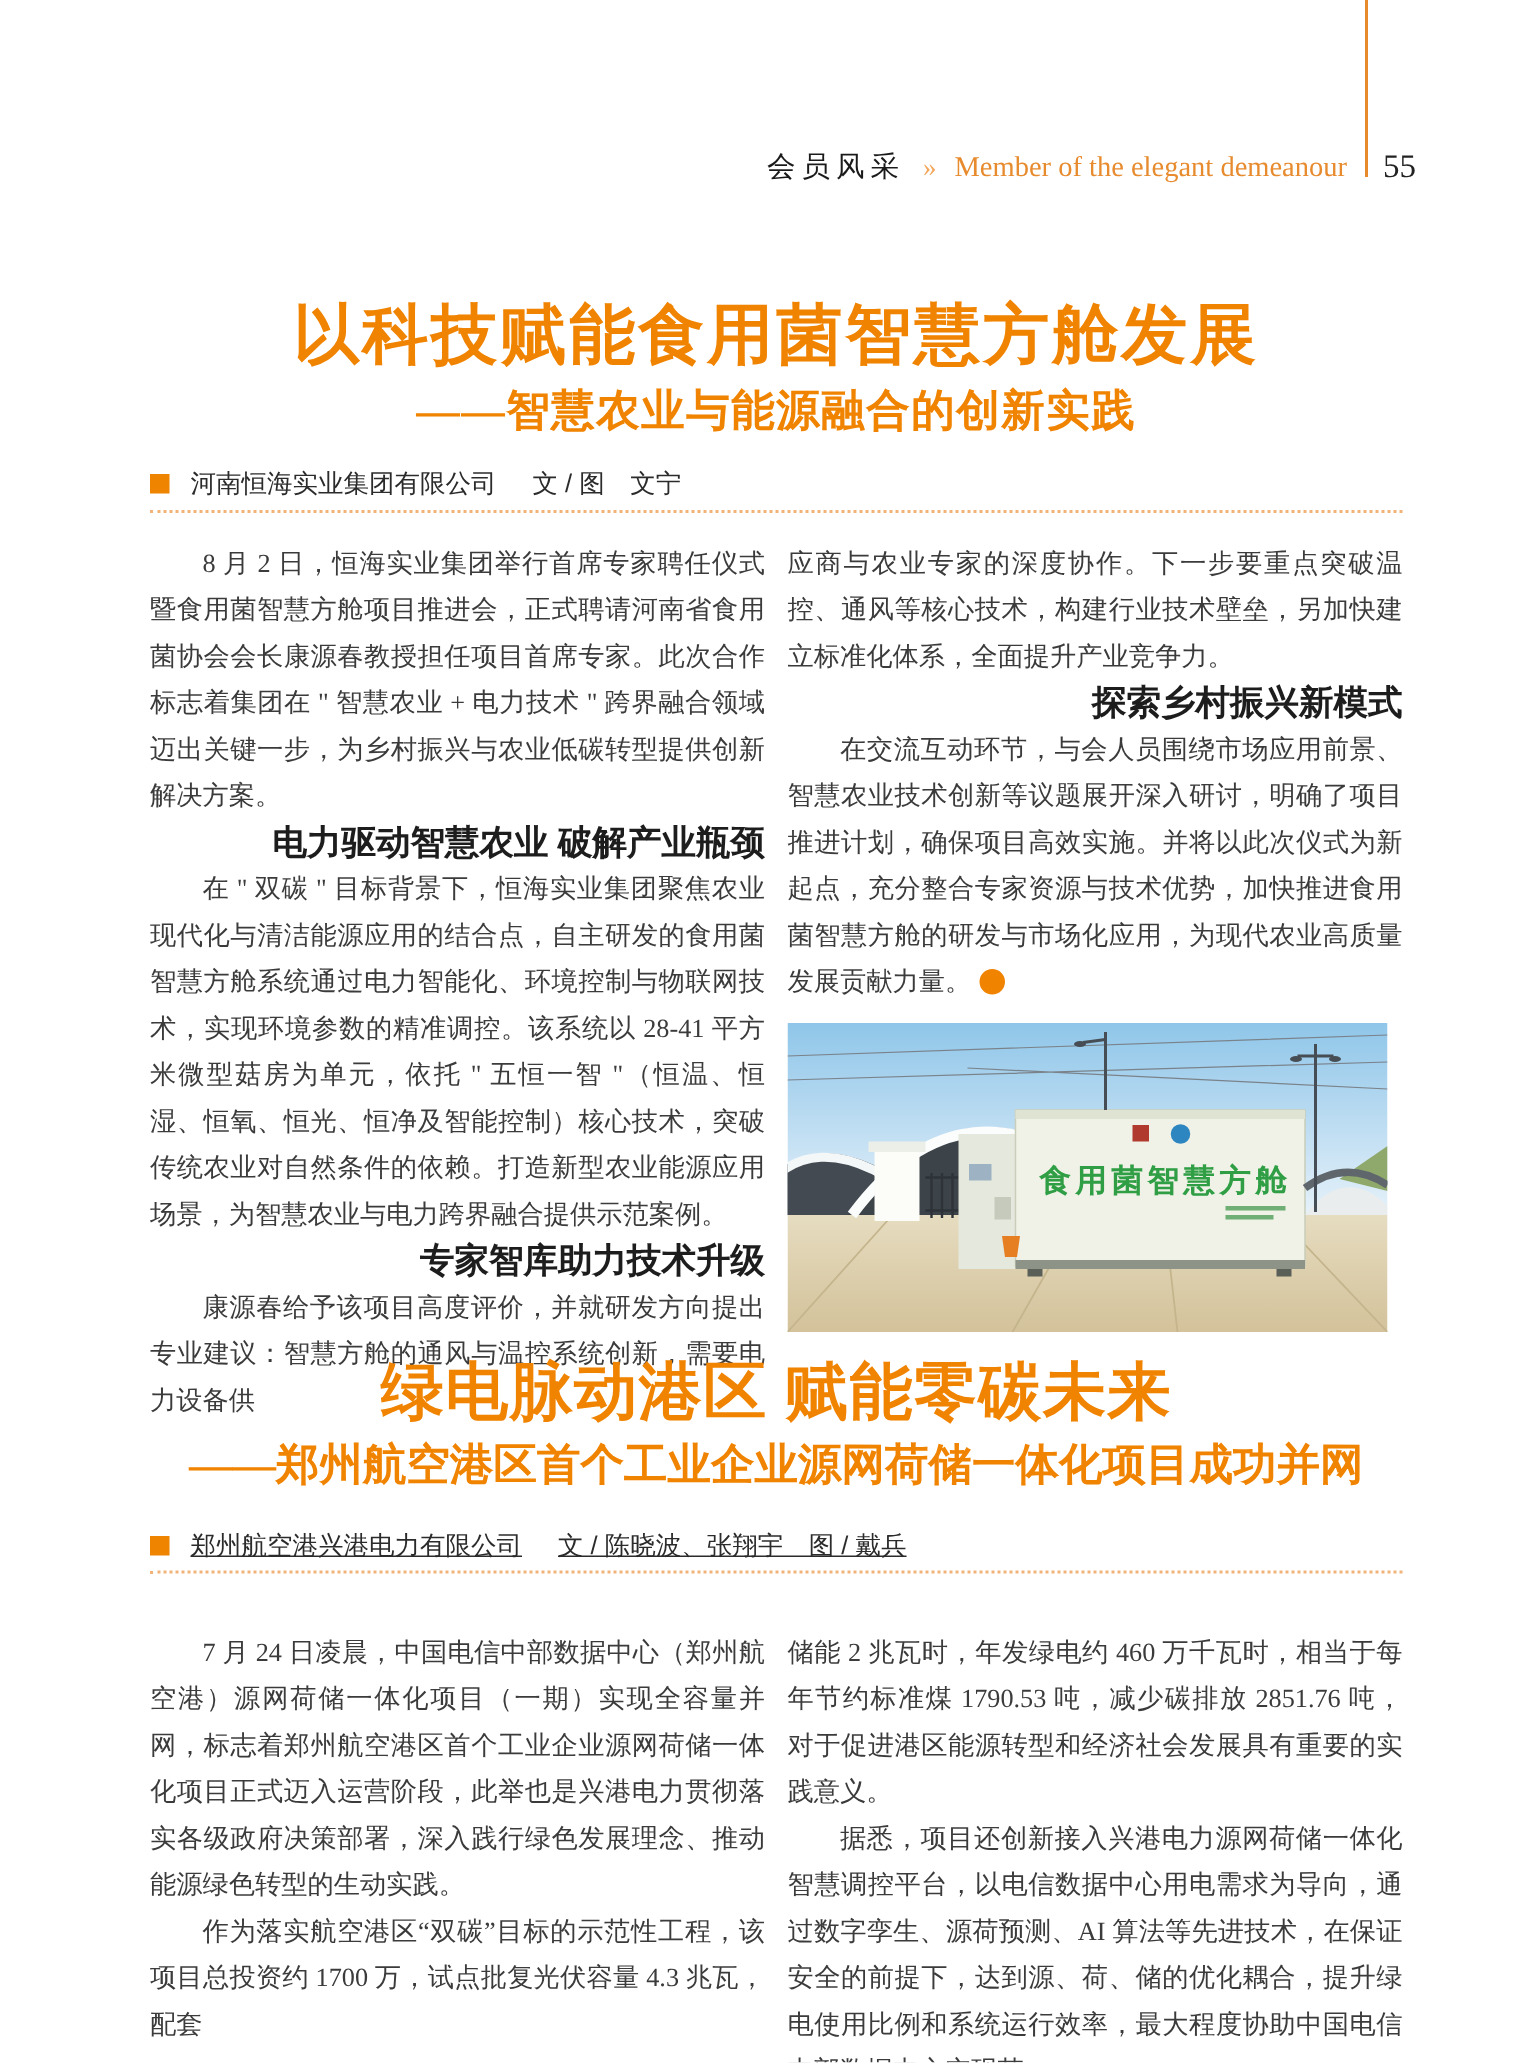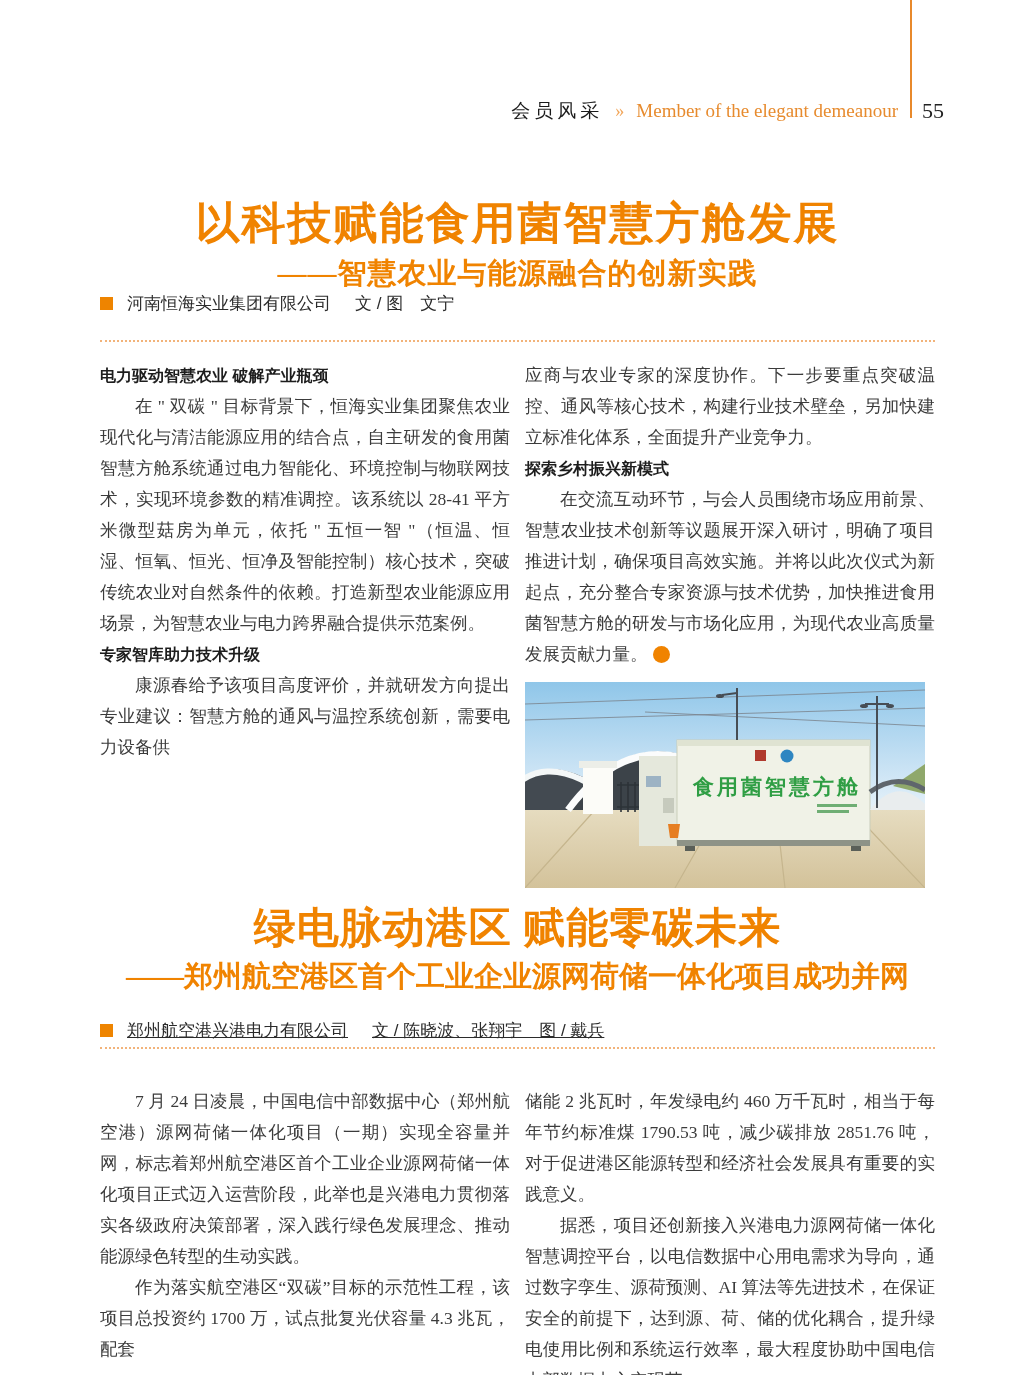--- a/index.html
+++ b/index.html
@@ -28,34 +28,34 @@
   .t1-sub{top:254px;font-size:29px;letter-spacing:1px;}
   .t2-main{top:900px;font-size:42px;letter-spacing:1px;}
   .t2-sub{top:957px;font-size:29px;}
   
   .byline{
     position:absolute;left:100px;width:835px;display:flex;align-items:center;gap:14px;
     font-family:"Liberation Sans","DejaVu Sans",sans-serif;font-size:17px;color:#2b2b2b;
   }
   .byline .sq{width:13px;height:13px;background:#EE8400;flex:0 0 auto;}
   .byline .credit{margin-left:10px;}
-  .b1{top:292px;}
+  .b1{top:311px;}
   .b2{top:1019px;text-decoration:underline;}
   .dotted-rule{position:absolute;left:100px;width:835px;height:0;border-bottom:2px dotted #F2B37A;}
   .r1{top:340px;}
   .r2{top:1047px;}
   
   .body-block{position:absolute;left:100px;width:835px;display:flex;gap:15px;}
   .bb1{top:360px;}
   .bb2{top:1062px;margin-top:24px;}
   .col{width:410px;}
   .para{font-size:17.5px;line-height:31px;text-align:justify;text-indent:2em;margin:0;}
   .para.cont{text-indent:0;}
   .subhead{
-    font-size:16px;line-height:31px;text-align:left;font-weight:bold;color:#1d1d1d;margin:0;
+    font-size:23px;line-height:31px;text-align:right;font-weight:bold;color:#1d1d1d;margin:0;
     font-family:"Liberation Sans","DejaVu Sans",sans-serif;
   }
   .endmark{
     display:inline-block;width:17px;height:17px;border-radius:50%;background:#F08300;
     vertical-align:-3px;margin-left:5px;position:relative;
   }
   .endmark::after{
     content:"\212E";position:absolute;left:0;top:0;width:17px;height:17px;line-height:17px;
     text-align:center;color:#fff;font-size:11px;font-family:"Liberation Sans",sans-serif;
   }
@@ -81,20 +81,21 @@
 
   <div class="byline b1">
     <span class="sq"></span>
     <span>河南恒海实业集团有限公司</span>
     <span class="credit">文 / 图　文宁</span>
   </div>
   <div class="dotted-rule r1"></div>
 
   <div class="body-block bb1">
     <div class="col">
+        <div class="para">8 月 2 日，恒海实业集团举行首席专家聘任仪式暨食用菌智慧方舱项目推进会，正式聘请河南省食用菌协会会长康源春教授担任项目首席专家。此次合作标志着集团在 " 智慧农业 + 电力技术 " 跨界融合领域迈出关键一步，为乡村振兴与农业低碳转型提供创新解决方案。</div>
         <div class="subhead">电力驱动智慧农业 破解产业瓶颈</div>
         <div class="para">在 " 双碳 " 目标背景下，恒海实业集团聚焦农业现代化与清洁能源应用的结合点，自主研发的食用菌智慧方舱系统通过电力智能化、环境控制与物联网技术，实现环境参数的精准调控。该系统以 28-41 平方米微型菇房为单元，依托 " 五恒一智 "（恒温、恒湿、恒氧、恒光、恒净及智能控制）核心技术，突破传统农业对自然条件的依赖。打造新型农业能源应用场景，为智慧农业与电力跨界融合提供示范案例。</div>
         <div class="subhead">专家智库助力技术升级</div>
         <div class="para">康源春给予该项目高度评价，并就研发方向提出专业建议：智慧方舱的通风与温控系统创新，需要电力设备供</div>
       </div>
     <div class="col">
       <div>
           <div class="para cont">应商与农业专家的深度协作。下一步要重点突破温控、通风等核心技术，构建行业技术壁垒，另加快建立标准化体系，全面提升产业竞争力。</div>
           <div class="subhead">探索乡村振兴新模式</div>
           <div class="para">在交流互动环节，与会人员围绕市场应用前景、智慧农业技术创新等议题展开深入研讨，明确了项目推进计划，确保项目高效实施。并将以此次仪式为新起点，充分整合专家资源与技术优势，加快推进食用菌智慧方舱的研发与市场化应用，为现代农业高质量发展贡献力量。<span class="endmark"></span></div>

